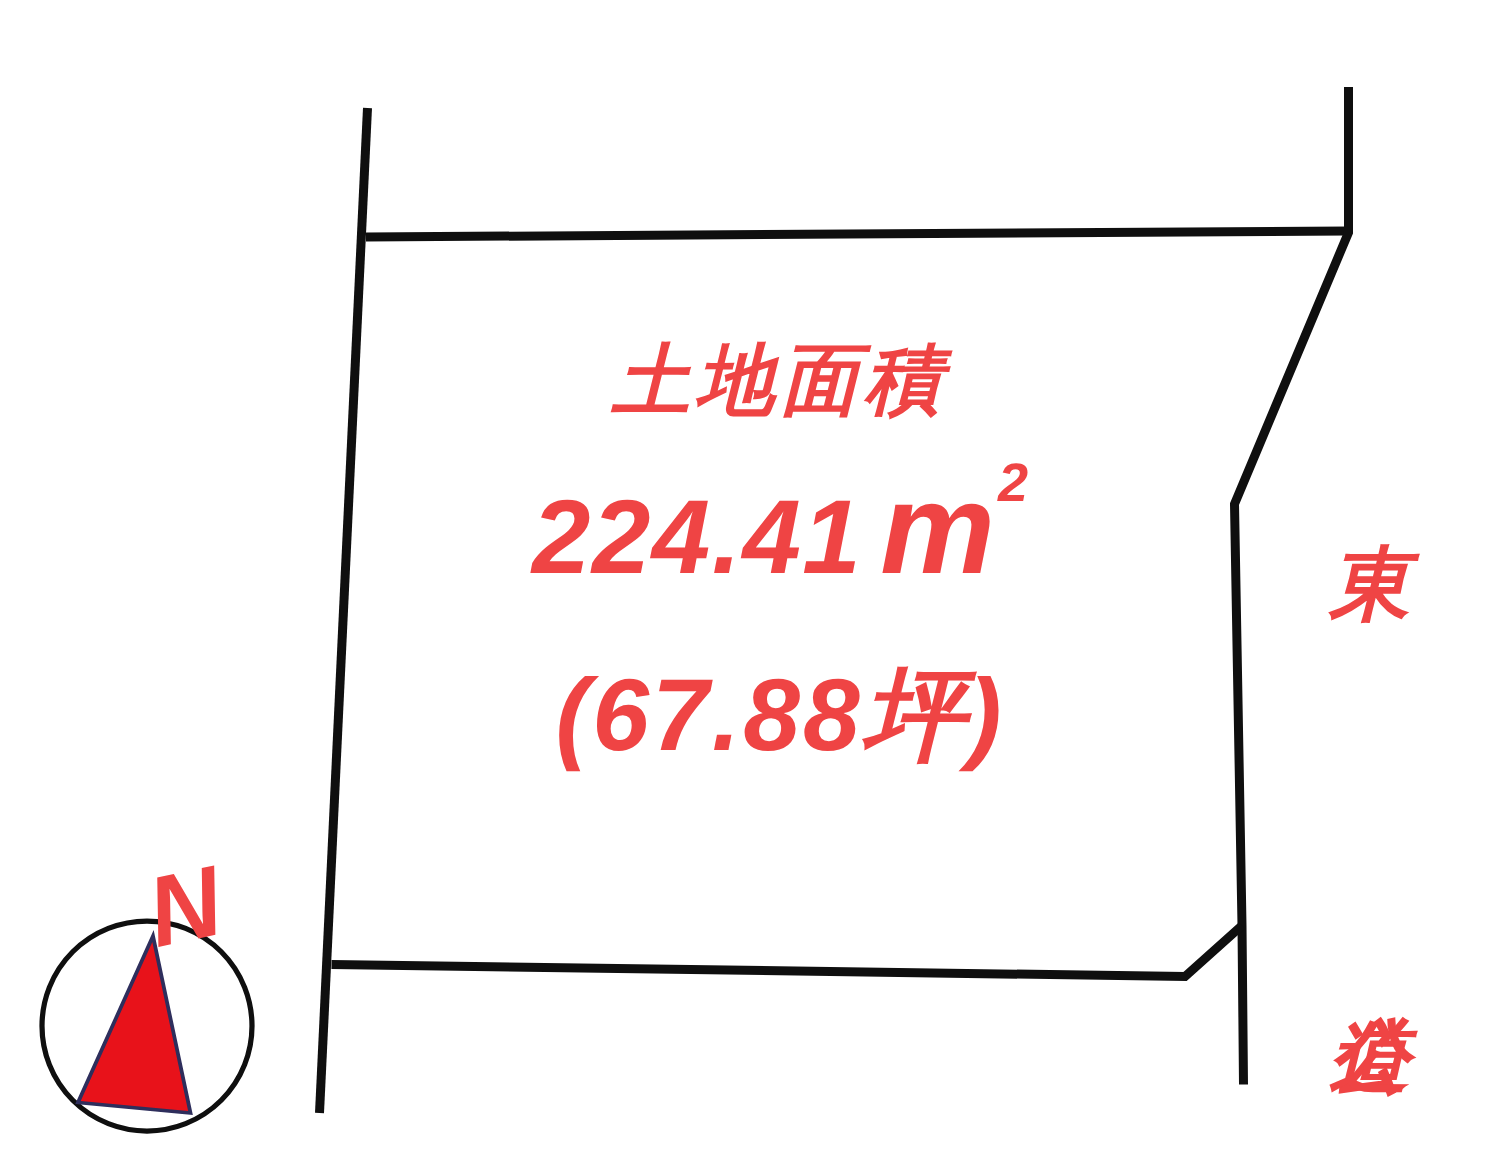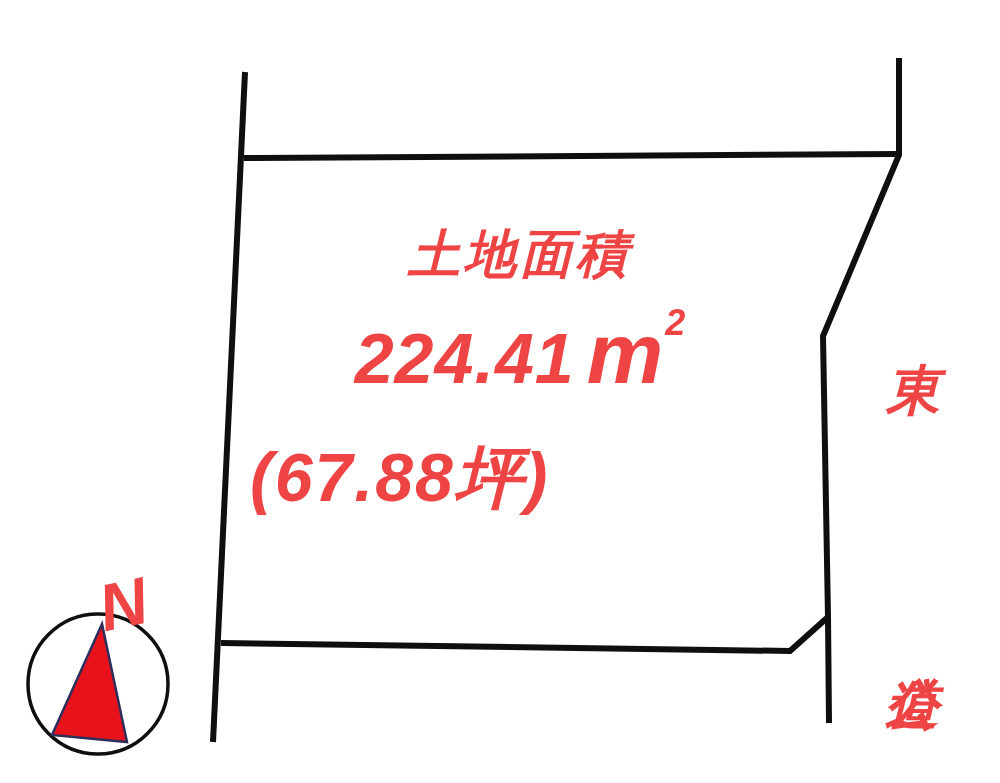--- a/index.html
+++ b/index.html
@@ -24,21 +24,21 @@
   }
   .area {
     left: 230px; top: 310px; width: 580px;
     display: flex; justify-content: center; align-items: baseline;
   }
   .area .num  { font-size: 70px; line-height: 1; letter-spacing: 1px; }
   .area .unit { font-size: 86px; line-height: 1; margin-left: 12px; }
   .area .sup  { font-size: 36px; line-height: 1; position: relative; top: -48px; margin-left: 2px; }
   .tsubo {
     left: 250px; top: 443px; width: 540px;
-    text-align: left; font-size: 68px; letter-spacing: 2px;
+    text-align: center; font-size: 68px; letter-spacing: 2px;
   }
   .east   { left: 858px; top: 363px; width: 110px; text-align: center; font-size: 54px; }
   .rwidth { left: 843px; top: 429px; width: 140px; text-align: center; font-size: 48px; letter-spacing: 1px; }
   .rtype  {
     left: 886px; top: 514px; height: 120px;
     font-size: 54px; writing-mode: vertical-rl; text-orientation: upright;
   }
   .north  {
     left: 88px; top: 571px; width: 70px;
     text-align: center; font-size: 66px; transform: rotate(-12deg);

